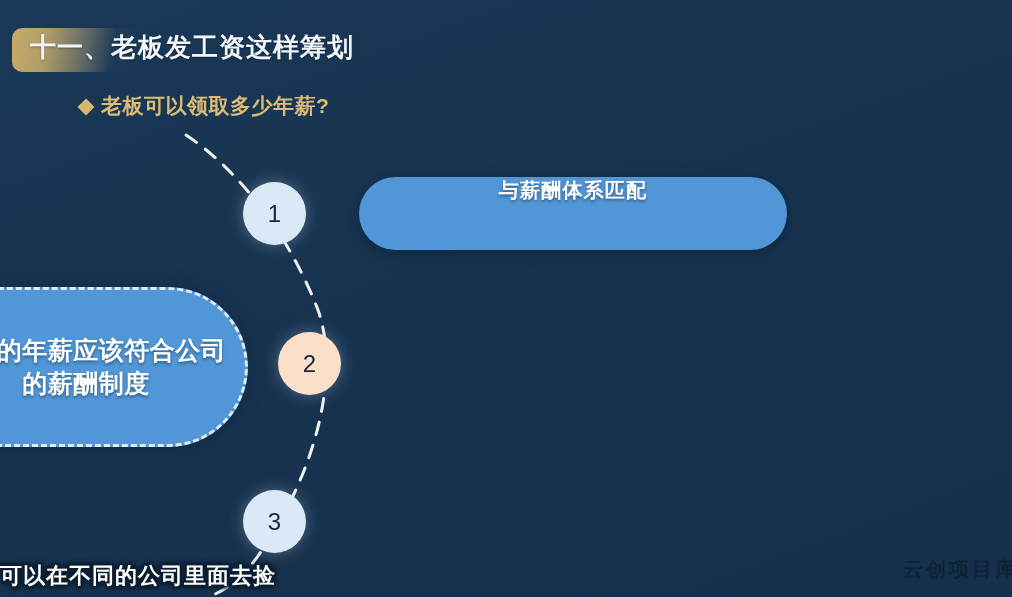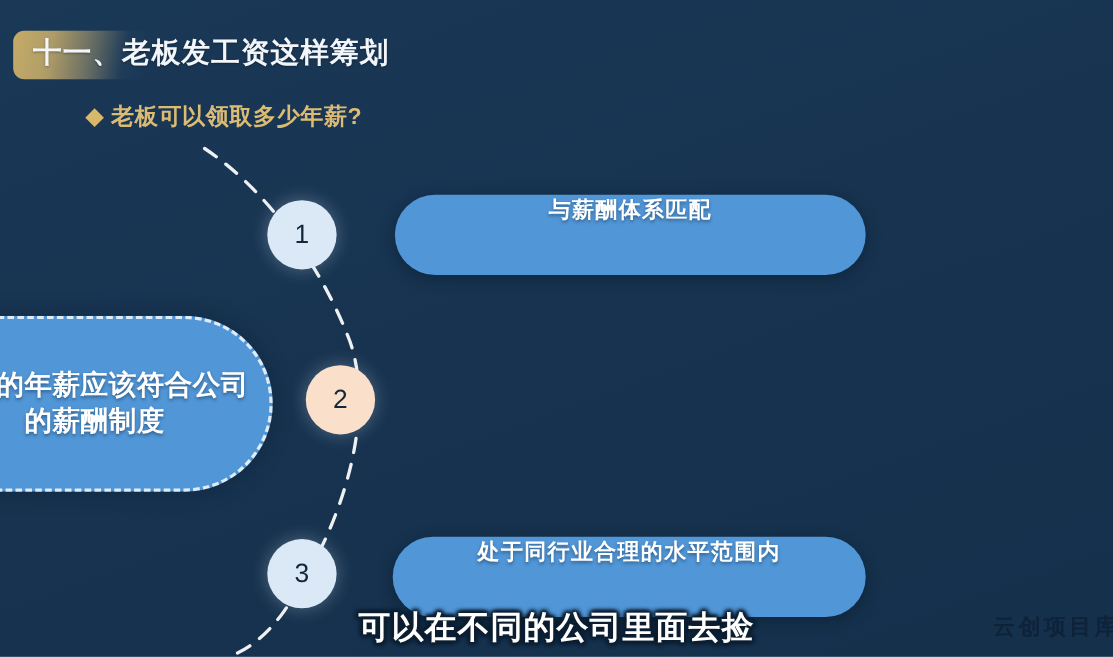--- a/index.html
+++ b/index.html
@@ -142,22 +142,22 @@
   }
   #bar-1 { left: 359px; top: 177px; width: 428px; background: #5196d6; }
   #bar-2 { left: 388px; top: 327px; width: 418px; background: #f0852f; }
   #bar-3 { left: 357px; top: 488px; width: 430px; background: #5196d6; }
 
   
   #caption {
     position: absolute;
     left: 0; right: 0;
     bottom: 6px;
-    text-align: center;
-    font-size: 29px;
+    text-align: left;
+    font-size: 22px;
     font-weight: 700;
     color: #ffffff;
     letter-spacing: 1px;
     white-space: nowrap;
     text-shadow:
        2px 0 3px #0e1f31,  -2px 0 3px #0e1f31,
        0 2px 3px #0e1f31,  0 -2px 3px #0e1f31,
        2px 2px 4px #0e1f31, -2px -2px 4px #0e1f31,
        2px -2px 4px #0e1f31, -2px 2px 4px #0e1f31;
   }
@@ -206,21 +206,18 @@
     <span class="bar-label">与薪酬体系匹配</span>
   </div>
 
   <div class="step-circle" id="circle-2">
     <span>2</span>
   </div>
 
   <div class="step-circle" id="circle-3">
     <span>3</span>
   </div>
-  <div class="bar" id="bar-3">
-    <span class="bar-label">处于同行业合理的水平范围内</span>
-  </div>
 
   <div id="caption">可以在不同的公司里面去捡</div>
 
   <div id="watermark">云创项目库</div>
 
 </div>
 
 </body></html>

